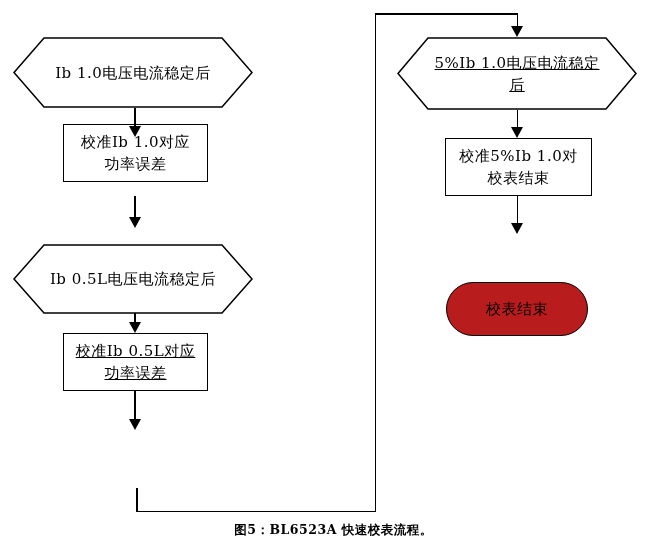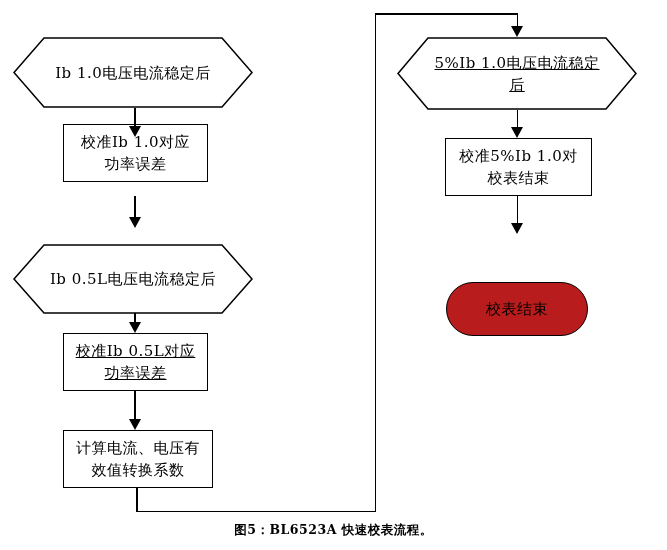--- a/index.html
+++ b/index.html
@@ -103,24 +103,20 @@
       <polygon points="1,35 31,1 209,1 239,35 209,69 31,69"></polygon>
     </svg>
     <span class="label">Ib 0.5L电压电流稳定后</span>
   </div>
 
   <div class="node rect" style="left:63px; top:333px; width:145px; height:58px;text-decoration:underline;">
     <span class="label">校准Ib 0.5L对应
 功率误差</span>
   </div>
 
-  <div class="node rect" style="left:63px; top:430px; width:150px; height:58px;">
-    <span class="label">计算电流、电压有
-效值转换系数</span>
-  </div>
 
   <div class="node hex" style="left:397px; top:37px; width:240px; height:73px;text-decoration:underline;">
     <svg class="shape" viewBox="0 0 240 73" preserveAspectRatio="none">
       <polygon points="1,36.5 31,1 209,1 239,36.5 209,72 31,72"></polygon>
     </svg>
     <span class="label">5%Ib 1.0电压电流稳定
 后</span>
   </div>
 
   <div class="node rect" style="left:445px; top:138px; width:147px; height:58px;">

